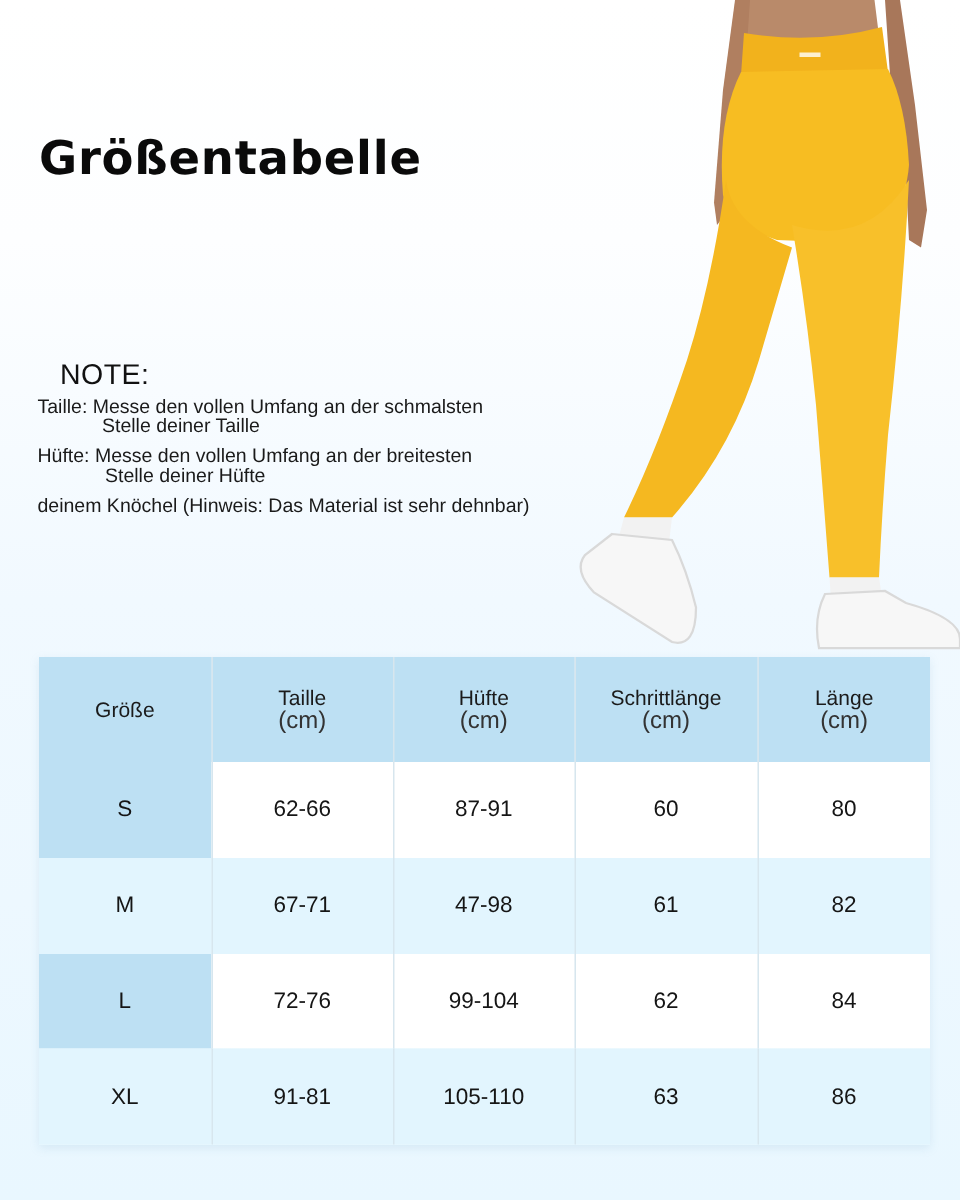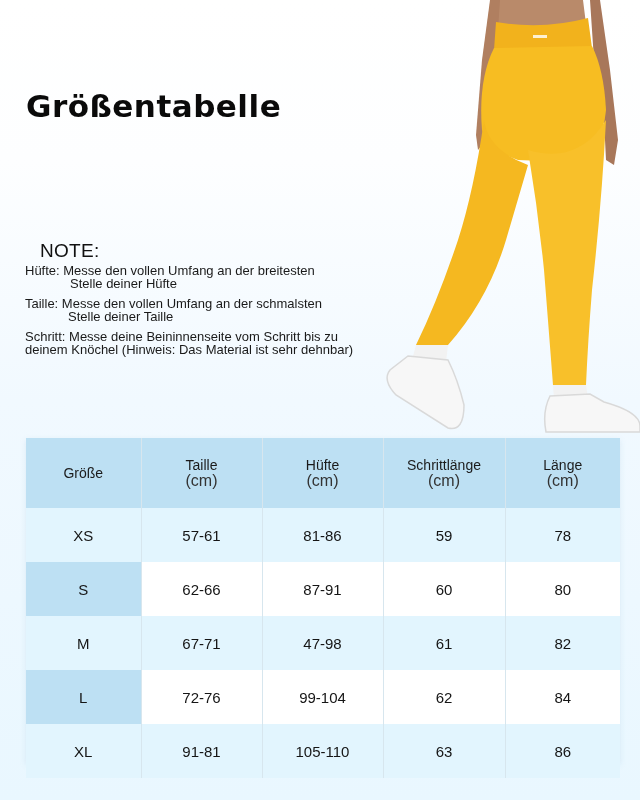--- a/index.html
+++ b/index.html
@@ -44,29 +44,28 @@
 </style>
 </head>
 <body>
 
 <h1 class="title">Größentabelle</h1>
 
 <h2 class="note-heading">NOTE:</h2>
 
 <div class="notes">
   <div class="note">
+    <span class="l1">Taille: Messe den vollen Umfang an der schmalsten</span>
+    <span class="l2 indent1">Stelle deiner Taille</span>
+  </div>
+  <div class="note">
     <span class="l1">Hüfte: Messe den vollen Umfang an der breitesten</span>
     <span class="l2 indent2">Stelle deiner Hüfte</span>
   </div>
   <div class="note">
-    <span class="l1">Taille: Messe den vollen Umfang an der schmalsten</span>
-    <span class="l2 indent1">Stelle deiner Taille</span>
-  </div>
-  <div class="note">
-    <span class="l1">Schritt: Messe deine Beininnenseite vom Schritt bis zu</span>
     <span class="l2 indent0">deinem Knöchel (Hinweis: Das Material ist sehr dehnbar)</span>
   </div>
 </div>
 
 <svg class="photo" viewBox="0 0 262 438" xmlns="http://www.w3.org/2000/svg">
 
   <path d="M118 0 L205 0 L210 40 L120 40 Z" fill="#b98a6a"></path>
 
   <path d="M112 0 L122 0 L118 60 L108 140 L100 150 L98 135 L104 60 Z" fill="#b07f60"></path>
 
@@ -100,27 +99,20 @@
     <thead>
       <tr>
         <th><span>Größe</span></th>
         <th><span>Taille</span><span class="unit">(cm)</span></th>
         <th><span>Hüfte</span><span class="unit">(cm)</span></th>
         <th><span>Schrittlänge</span><span class="unit">(cm)</span></th>
         <th><span>Länge</span><span class="unit">(cm)</span></th>
       </tr>
     </thead>
     <tbody>
-      <tr class="tint">
-        <td class="size">XS</td>
-        <td>57-61</td>
-        <td>81-86</td>
-        <td>59</td>
-        <td>78</td>
-      </tr>
       <tr class="plain">
         <td class="size">S</td>
         <td>62-66</td>
         <td>87-91</td>
         <td>60</td>
         <td>80</td>
       </tr>
       <tr class="tint">
         <td class="size">M</td>
         <td>67-71</td>

